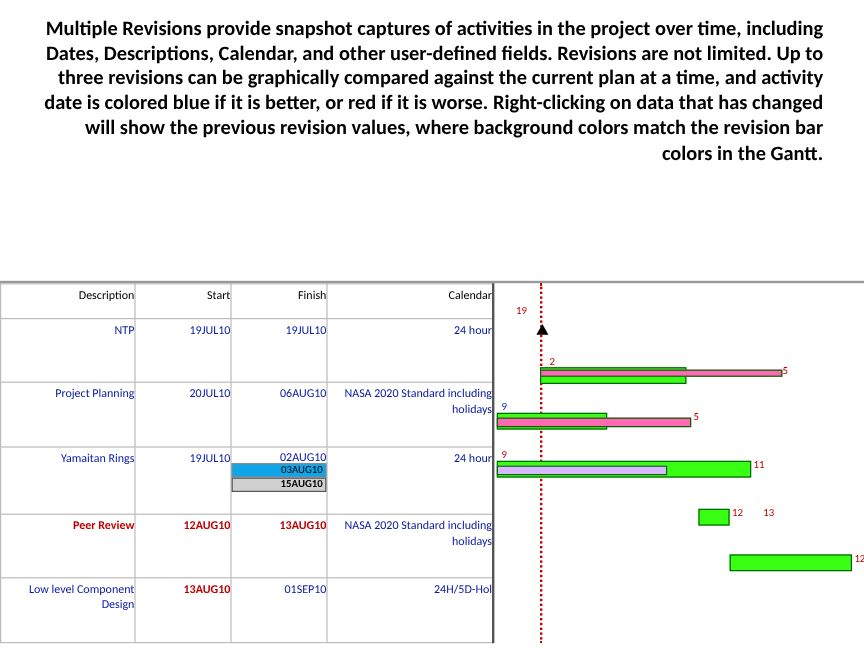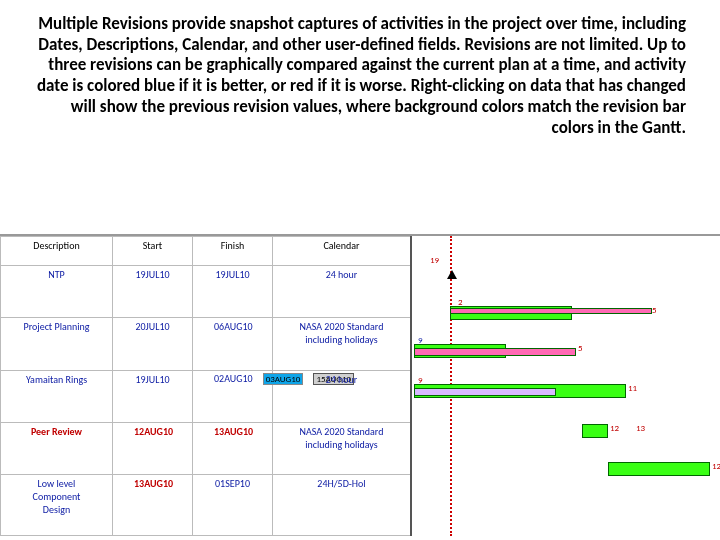--- a/index.html
+++ b/index.html
@@ -3,30 +3,30 @@
 <meta charset="utf-8">
 <style>
   html,body{margin:0;padding:0;width:720px;height:540px;background:#fff;font-family:"Calibri","Segoe UI",Arial,sans-serif;overflow:hidden}
   .desc-block{padding:14px 34px 6px 34px;font-size:17px;font-weight:700;color:#000;text-align:right;line-height:1.22}
   .grid-area{position:absolute;left:0;top:234px;width:720px;height:300px;border-top:2px solid #999;font-size:10px}
   .tbl{position:absolute;left:0;top:0;width:410px;height:300px;border-collapse:collapse;table-layout:fixed}
   .tbl col.c1{width:112px}
   .tbl col.c2{width:80px}
   .tbl col.c3{width:80px}
   .tbl col.c4{width:138px}
-  .tbl th,.tbl td{border:1px solid #bbb;padding:2px 21px;vertical-align:top;text-align:center;font-size:10px}
+  .tbl th,.tbl td{border:1px solid #bbb;padding:2px 0;vertical-align:top;text-align:right;font-size:10px}
   .tbl th{font-weight:400;color:#000;height:24px;background:#fff}
   .tbl tr.r{height:38px}
   .blue{color:#0b1aa3;font-weight:400}
   .red{color:#c00000;font-weight:700}
   .black{color:#000}
-  .rev-stack{display:flex;gap:10px}
+  .rev-stack{display:flex;flex-direction:column;gap:0}
   .rev-stack span{display:block;line-height:1.1}
   .rev1{background:#0ea5e9;border:1px solid #888;font-size:9px;padding:0 2px}
-  .rev2{background:#d0d0d0;border:1px solid #555;font-size:9px;font-weight:400;padding:0 2px}
+  .rev2{background:#d0d0d0;border:1px solid #555;font-size:9px;font-weight:700;padding:0 2px}
   .gantt{position:absolute;left:410px;top:0;width:310px;height:300px;border-left:2px solid #555}
   .status-line{position:absolute;left:38px;top:0;width:0;height:300px;border-left:2px dotted #cc0000}
   .bar{position:absolute;height:12px;border:1px solid #006600}
   .bar.green{background:#39ff14}
   .bar.magenta{background:#ff69b4}
   .bar.lav{background:#d7b9ff}
   .mile{position:absolute;width:0;height:0;border-left:5px solid transparent;border-right:5px solid transparent;border-bottom:9px solid #000}
   .lbl{position:absolute;font-size:9px;color:#c00000}
   .lbl.blue{color:#0b1aa3}
 </style>

